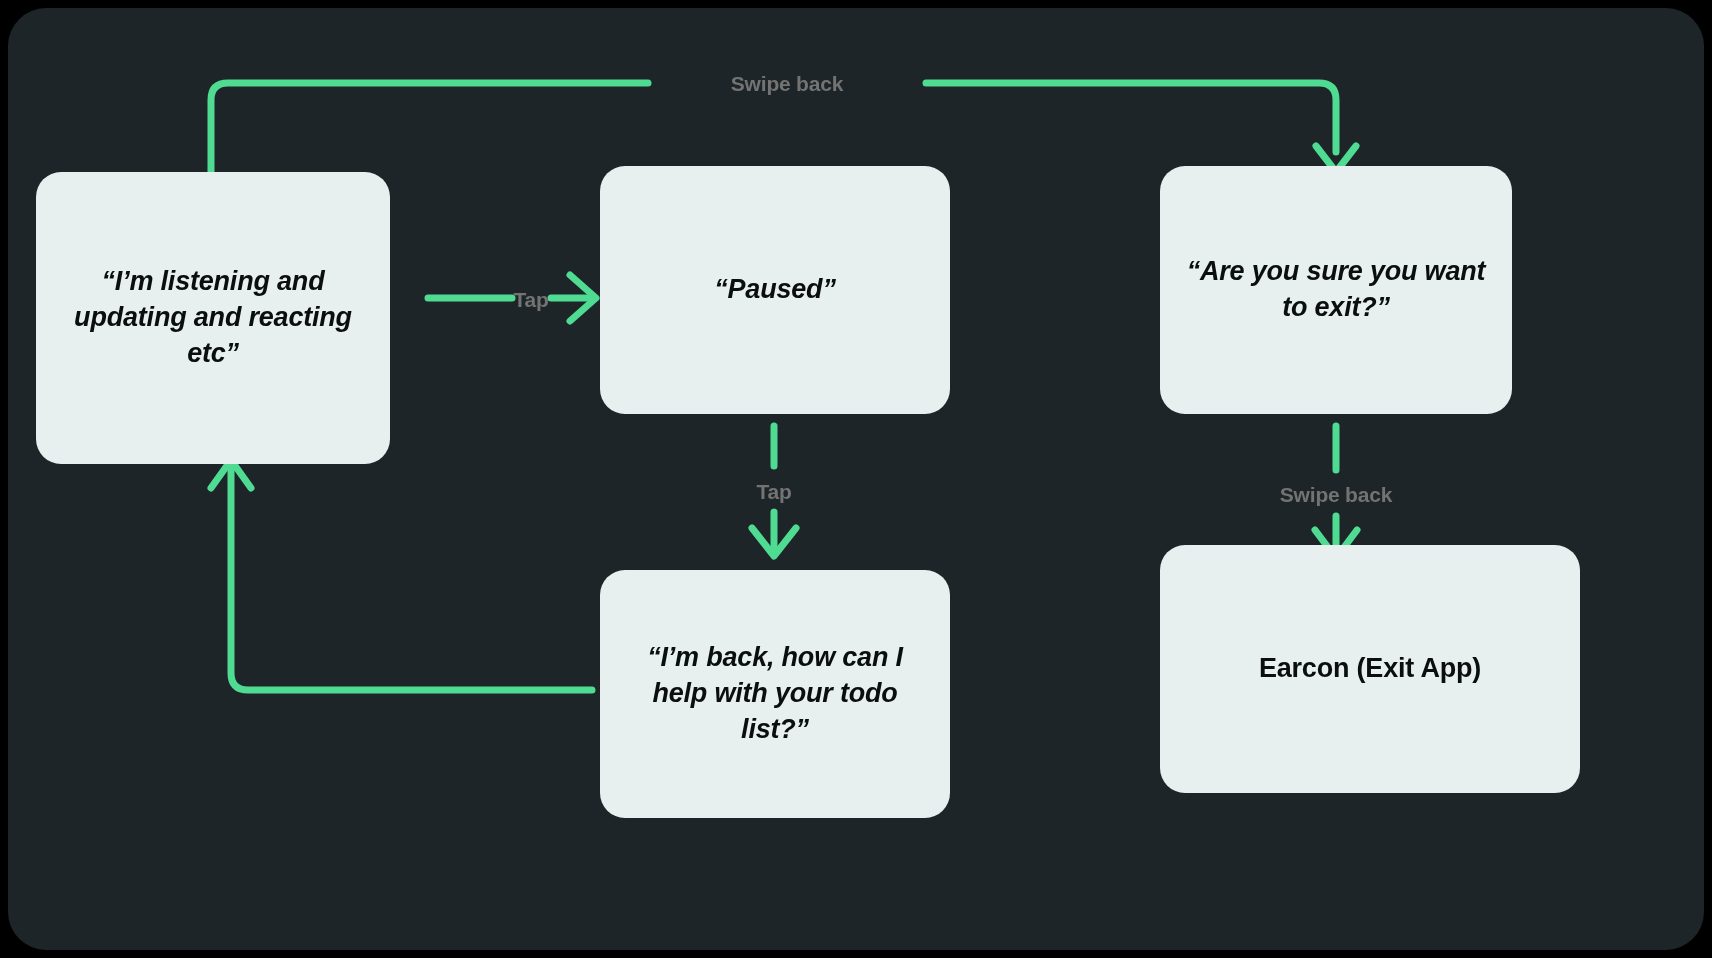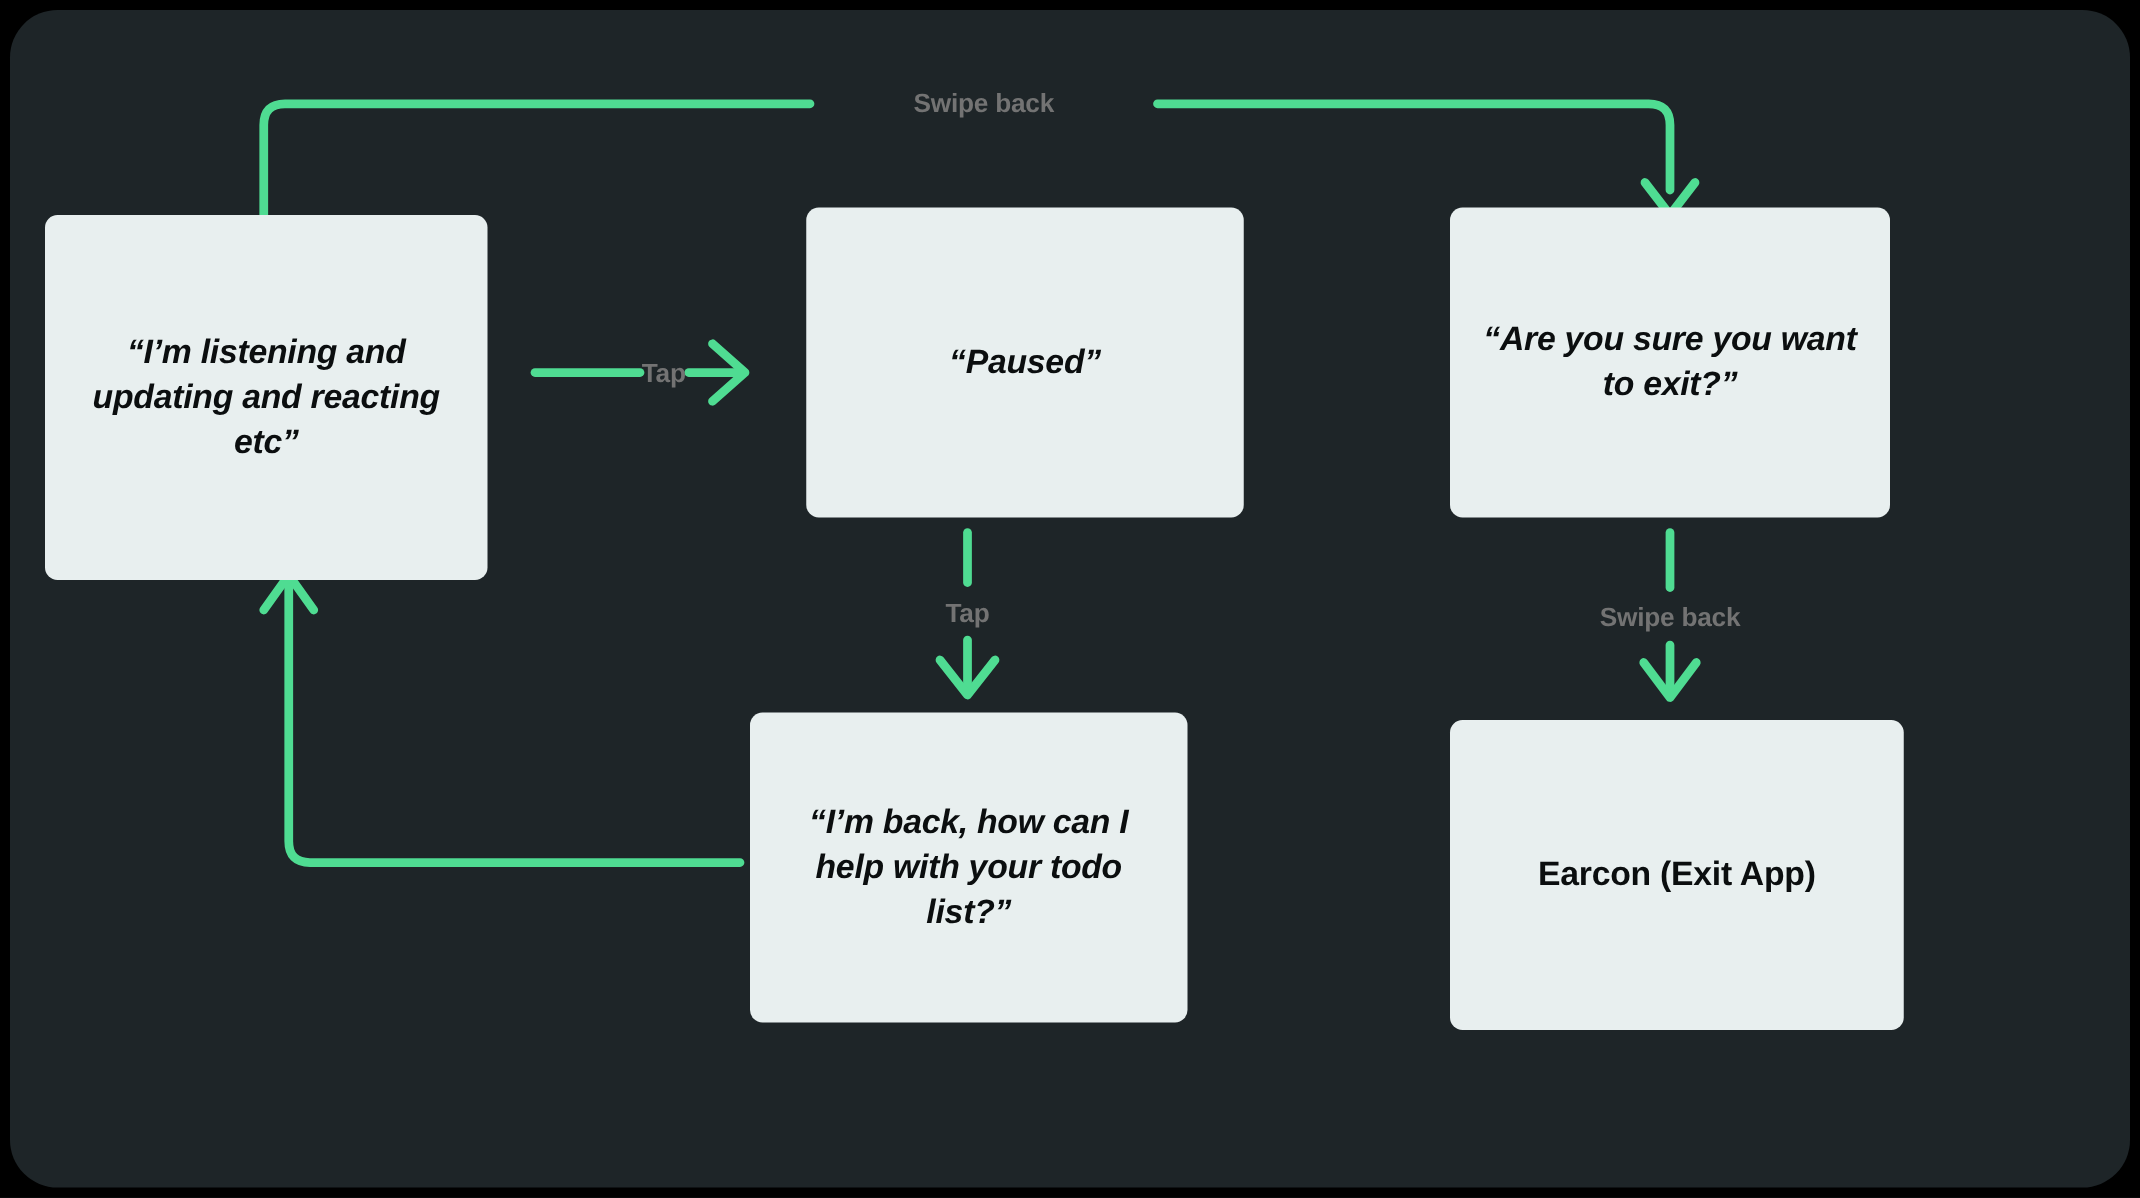--- a/index.html
+++ b/index.html
@@ -21,21 +21,21 @@
     border-radius: 38px;
   }
   #edges {
     position: absolute;
     left: 0; top: 0;
     width: 1712px; height: 958px;
   }
   .node {
     position: absolute;
     background: #E8EFEF;
-    border-radius: 10px;
+    border-radius: 25px;
     display: flex;
     align-items: center;
     justify-content: center;
     box-sizing: border-box;
   }
   .node-label {
     color: #0B0E0F;
     font-family: "Liberation Sans", sans-serif;
     font-weight: 700;
     font-style: italic;
@@ -55,24 +55,24 @@
     font-style: normal;
     font-size: 21px;
     line-height: 1;
     white-space: nowrap;
     transform: translate(-50%, -50%);
     letter-spacing: -0.2px;
   }
 
   
   #node-listening { left: 36px;   top: 172px; width: 354px; height: 292px; }
-  #node-paused    { left: 600px;  top: 166px; width: 350px; height: 248px; margin-left: 45px; }
+  #node-paused    { left: 600px;  top: 166px; width: 350px; height: 248px; }
   #node-confirm   { left: 1160px; top: 166px; width: 352px; height: 248px; }
   #node-back      { left: 600px;  top: 570px; width: 350px; height: 248px; }
-  #node-earcon    { left: 1160px; top: 576px; width: 363px; height: 248px; }
+  #node-earcon    { left: 1160px; top: 545px; width: 420px; height: 248px; }
 </style>
 </head>
 <body>
 
 <div id="stage">
 
   <div id="frame"></div>
 
   <svg id="edges" viewBox="0 0 1712 958" xmlns="http://www.w3.org/2000/svg">
     <g fill="none" stroke="#4FDC92" stroke-width="7" stroke-linecap="round" stroke-linejoin="round">

